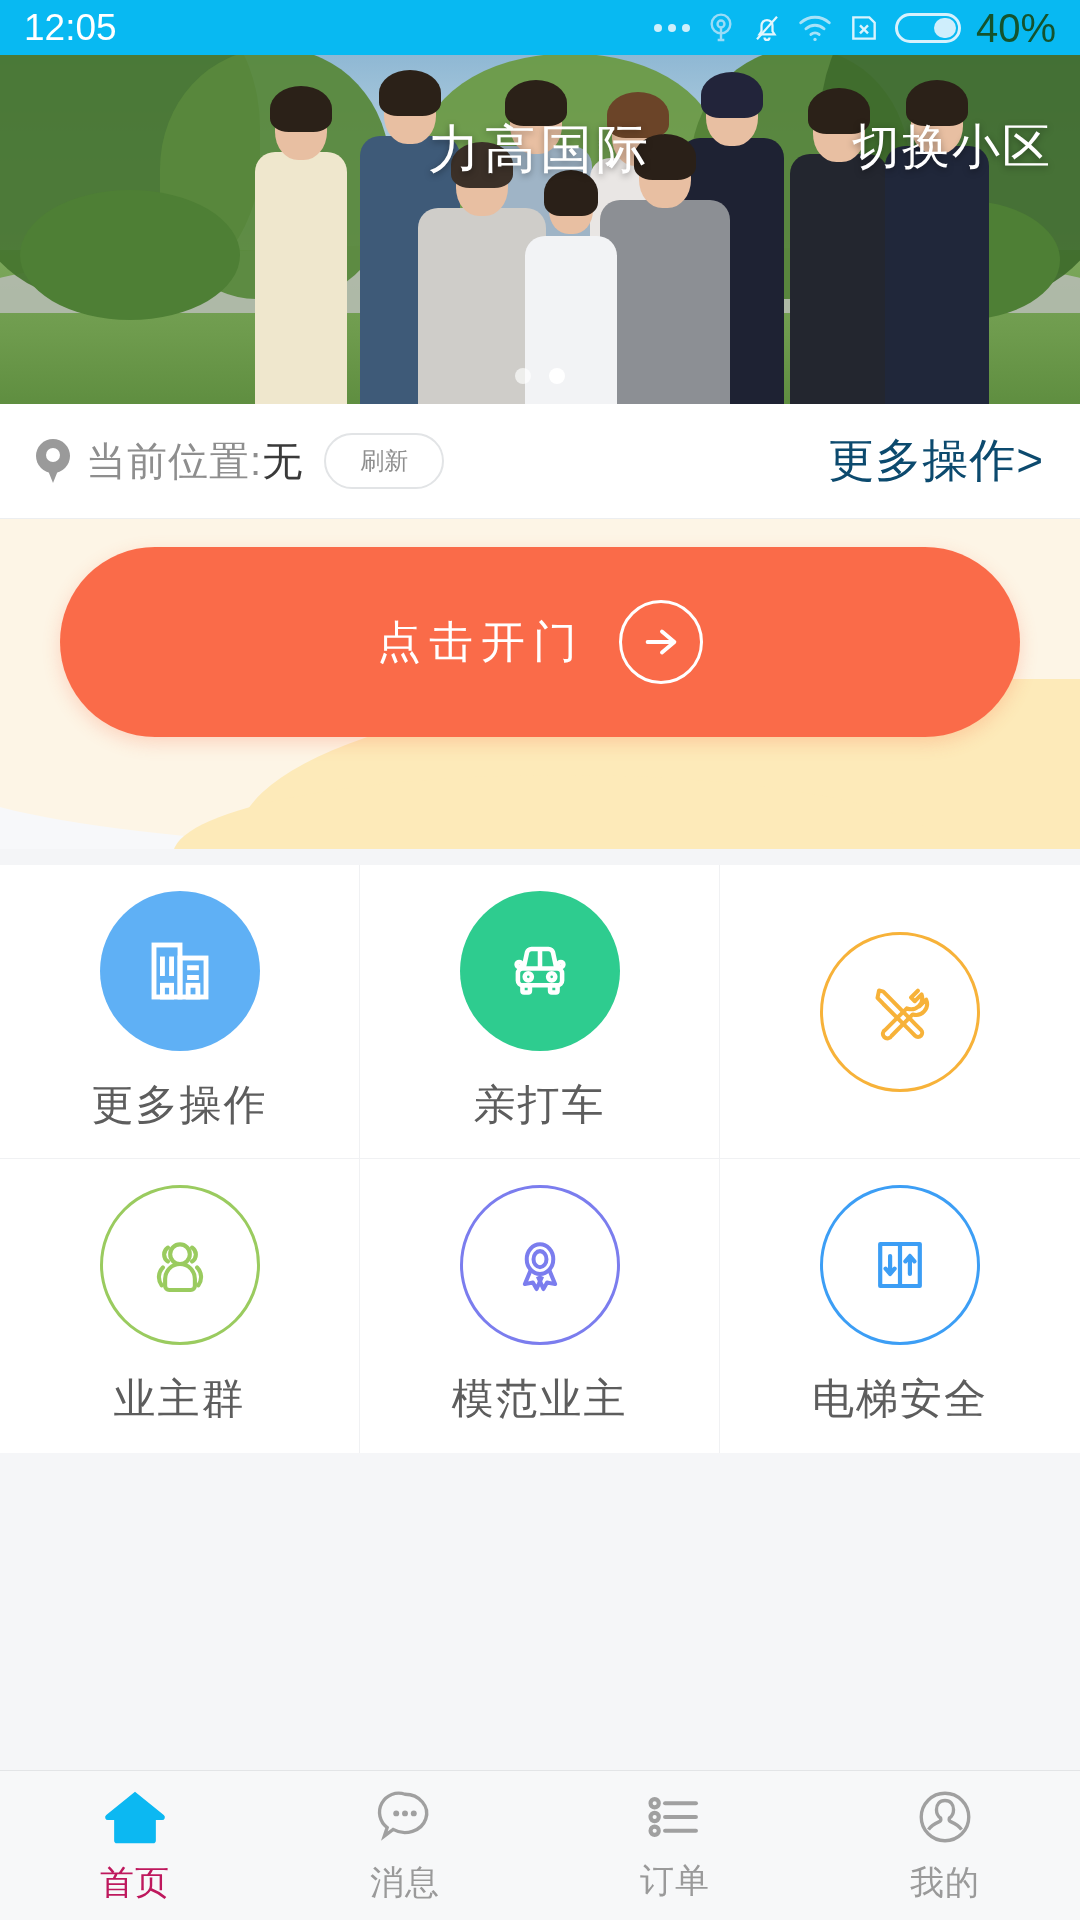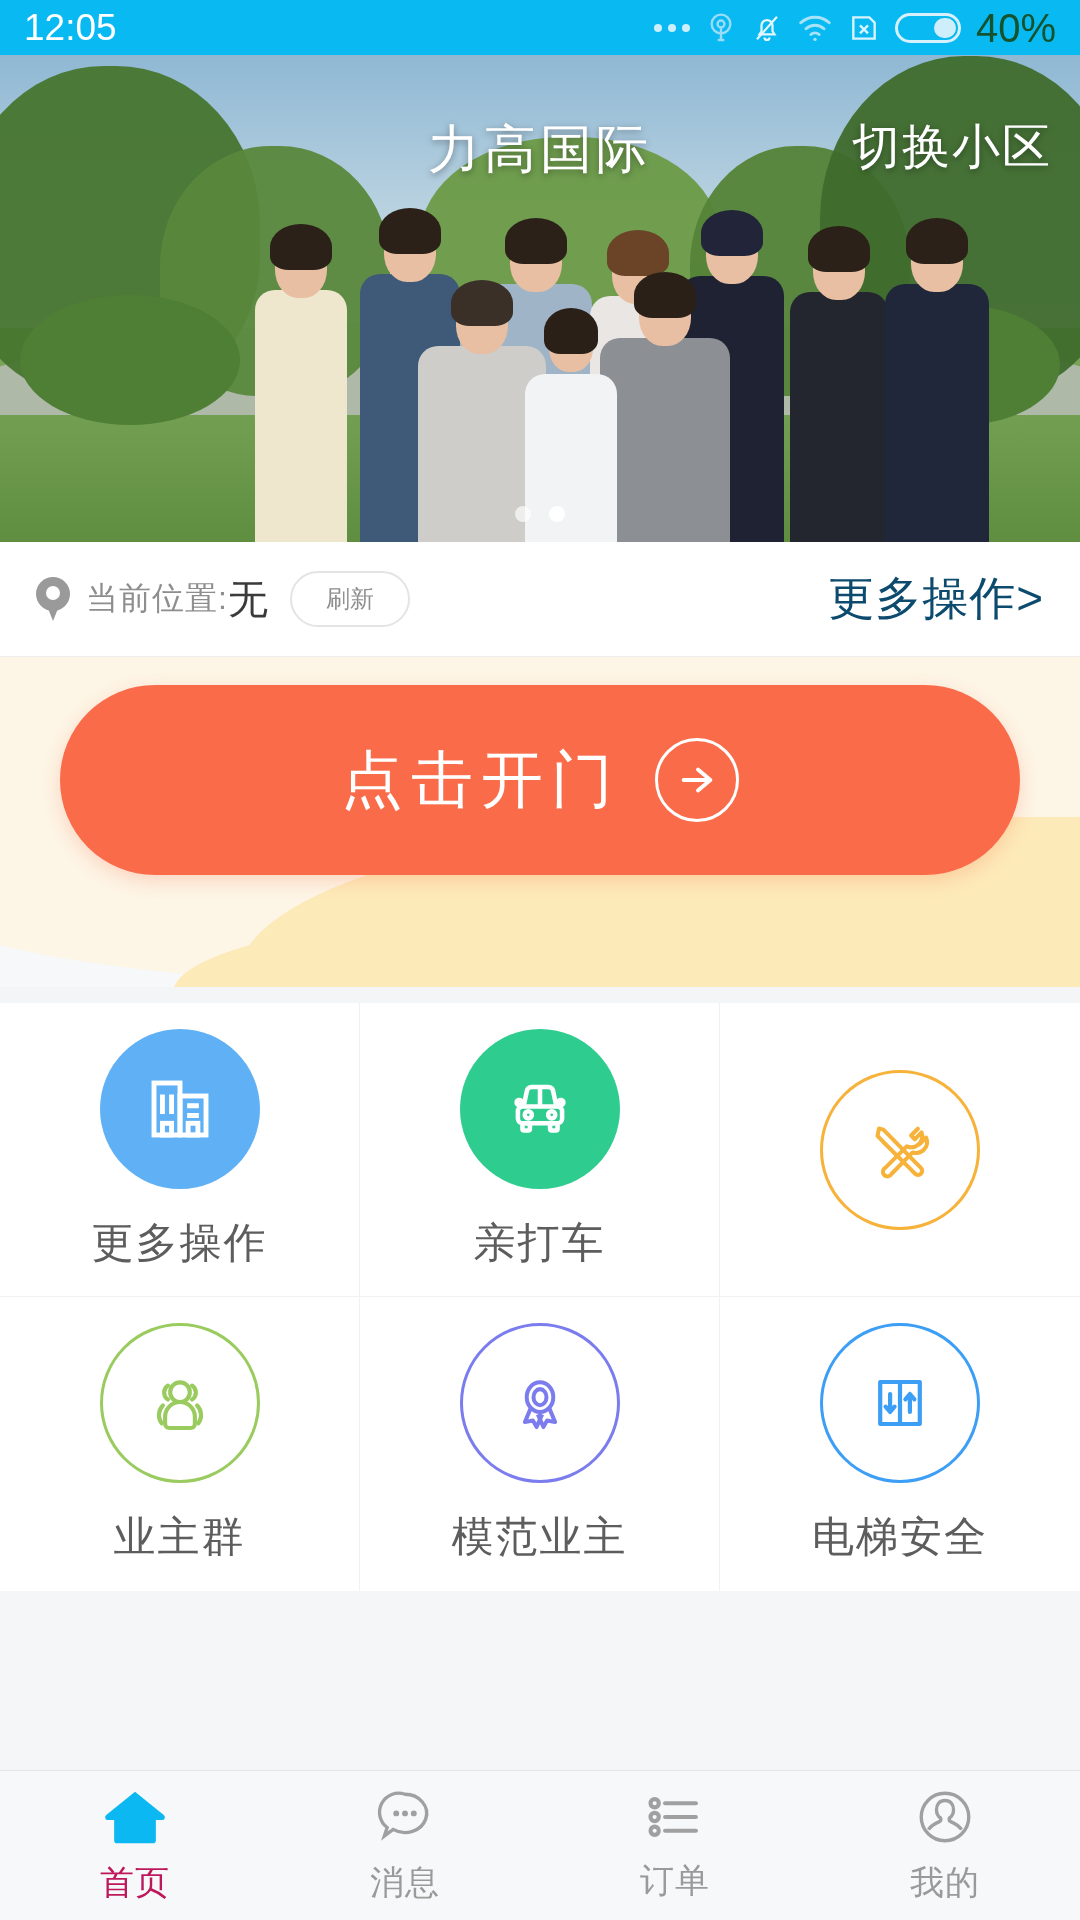--- a/index.html
+++ b/index.html
@@ -23,21 +23,21 @@
   .sb-ico{ display:block; }
   .sb-batt{
     width:66px; height:30px; border:3px solid #d6f1fd; border-radius:16px;
     position:relative; display:flex; align-items:center; padding:2px;
   }
   .sb-batt span{ display:block; height:100%; width:40%; background:#cfeefc; border-radius:12px; margin-left:auto; }
   .sb-pct{ font-size:40px; color:#14532d; line-height:1; }
 
   
   .hero{
-    position:relative; width:1080px; height:487px; overflow:hidden;
+    position:relative; width:1080px; height:349px; overflow:hidden;
     background:linear-gradient(#9ec6dd 0%, #aecbdb 38%, #8fae7d 62%, #7fa35f 100%);
   }
   .hero-sky{ position:absolute; inset:0 0 42% 0;
     background:linear-gradient(#8fb8d4 0%,#b9d2e0 55%,#cfdde2 100%); }
   .hero-lawn{ position:absolute; left:0; right:0; bottom:0; height:44%;
     background:linear-gradient(#7da85c 0%,#6e9b4d 55%,#5f8e40 100%); }
   .hero-path{ position:absolute; left:-4%; right:-4%; bottom:26%; height:20%;
     background:#b9bdb6; border-radius:50%/80% 80% 0 0; opacity:.85; }
   .tree{ position:absolute; bottom:30%; background:#4c7a3a; border-radius:48% 48% 42% 42%; opacity:.95; }
   .t1{ left:-40px; width:300px; height:330px; background:#47752f; }
@@ -75,21 +75,21 @@
   .locbar{
     height:115px; background:#fff; display:flex; align-items:center;
     padding:0 36px; border-bottom:1px solid #eceef0;
   }
   .pin{ width:34px; height:44px; position:relative; flex:0 0 auto; margin-right:16px; }
   .pin::before{ content:""; position:absolute; top:0; left:0; width:34px; height:34px;
     border-radius:50% 50% 50% 50%; background:#9a9a9a; }
   .pin::after{ content:""; position:absolute; top:24px; left:9px; width:16px; height:20px;
     background:#9a9a9a; clip-path:polygon(0 0,100% 0,50% 100%); }
   .pin i{ position:absolute; top:9px; left:10px; width:14px; height:14px; border-radius:50%; background:#fff; }
-  .loc-label{ font-size:32px; color:#8e8e8e; letter-spacing:1px; }
+  .loc-label{ font-size:40px; color:#8e8e8e; letter-spacing:1px; }
   .loc-val{ font-size:40px; color:#3a3a3a; }
   .refresh{
     margin-left:22px; border:2px solid #e2e4e6; border-radius:38px;
     padding:14px 34px; font-size:24px; color:#8e8e8e; background:#fff; line-height:1;
   }
   .more{ margin-left:auto; font-size:46px; color:#0c4a6e; letter-spacing:1px; }
 
   
   .band{ position:relative; height:330px; background:#f7f8fa; overflow:hidden; }
   .band-cream{ position:absolute; left:-6%; right:-6%; top:-30px; bottom:0;
@@ -97,21 +97,21 @@
   .band-amber{ position:absolute; right:-12%; bottom:-30px; width:90%; height:200px;
     background:#fdeab9; border-radius:58% 0 0 0/80% 0 0 0; }
   .band-amber2{ position:absolute; left:16%; bottom:-86px; width:72%; height:160px;
     background:#fdeab9; border-radius:50%; }
   .opendoor{
     position:absolute; left:60px; right:60px; top:28px; height:190px;
     background:#fa6b49; border-radius:96px; border:none; cursor:pointer;
     display:flex; align-items:center; justify-content:center; gap:34px;
     box-shadow:0 6px 18px rgba(250,107,73,.24);
   }
-  .opendoor .txt{ font-size:62px; color:#fff; letter-spacing:8px; }
+  .opendoor .txt{ font-size:44px; color:#fff; letter-spacing:8px; }
   .arrowcirc{ width:84px; height:84px; border:3px solid #fff; border-radius:50%;
     display:flex; align-items:center; justify-content:center; }
 
   
   .grid{ background:#fff; display:grid; grid-template-columns:repeat(3,1fr); }
   .cell{
     height:294px; display:flex; flex-direction:column; align-items:center;
     justify-content:center; gap:26px; cursor:pointer;
     border-right:1px solid #f0f1f3; border-bottom:1px solid #f0f1f3; background:#fff;
   }

